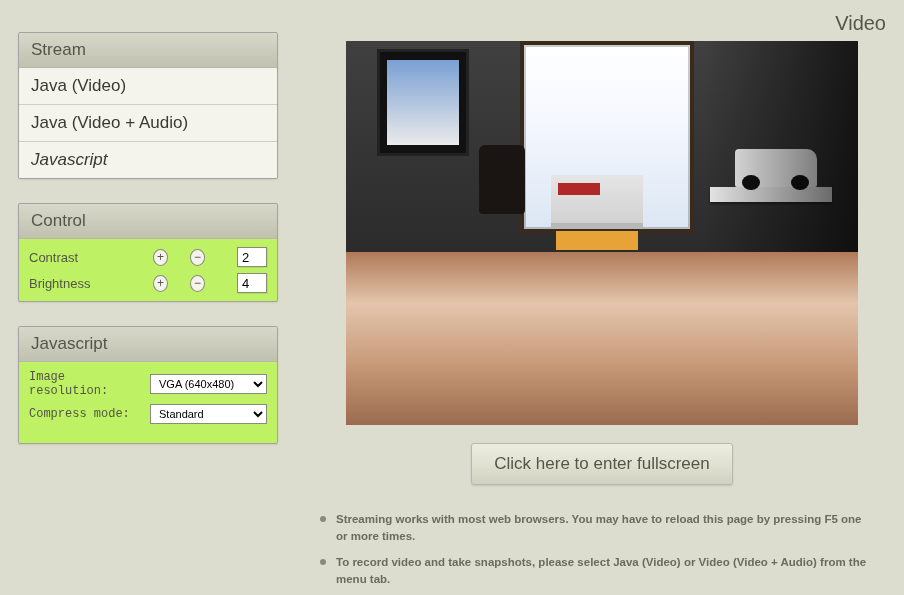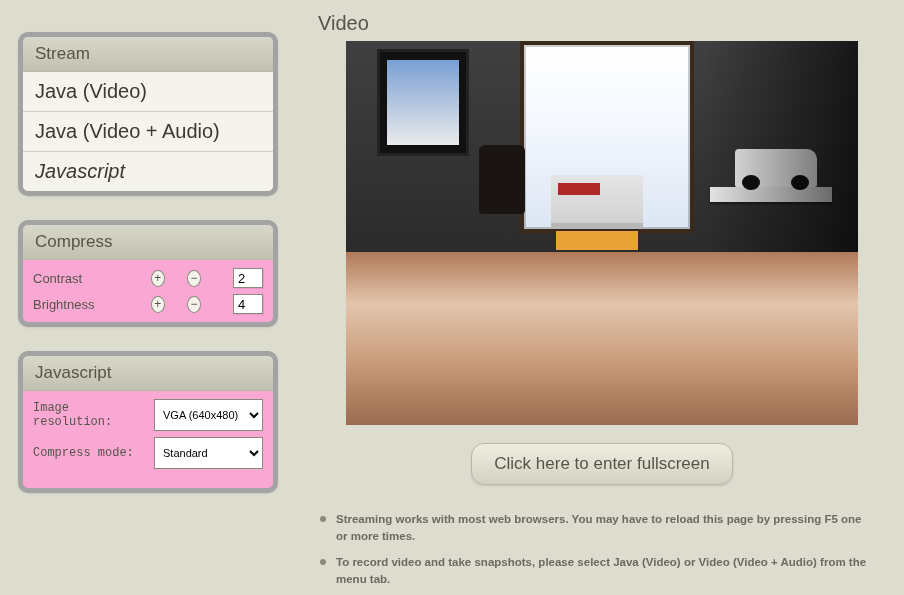--- a/index.html
+++ b/index.html
@@ -19,36 +19,36 @@
   width: 260px;
   display: flex;
   flex-direction: column;
   gap: 24px;
   padding-top: 20px;
 }
 .right {
   flex: 1;
 }
 .panel {
-  background: #f9a8d4;
-  border: 5px solid #a3a3a3;
-  border-radius: 10px;
+  background: #bef264;
+  border: 1px solid #a3a3a3;
+  border-radius: 2px;
   overflow: hidden;
   box-shadow: 0 1px 2px rgba(0,0,0,0.08);
 }
 .panel-header {
   background: linear-gradient(to bottom, #d8d8ca 0%, #c1c1b0 100%);
   padding: 7px 12px;
   font-size: 17px;
   color: #555549;
   border-bottom: 1px solid #b9b9aa;
 }
 .stream-item {
   padding: 8px 12px;
-  font-size: 20px;
+  font-size: 17px;
   color: #3a3a32;
   border-bottom: 1px solid #cfcfc0;
   background: #f4f4ec;
   cursor: pointer;
 }
 .stream-item:last-child { border-bottom: none; font-style: italic; }
 .panel-body {
   padding: 8px 10px;
   font-size: 13px;
   color: #555549;
@@ -100,28 +100,28 @@
 }
 .res-row:last-child { margin-bottom: 11px; }
 .res-label {
   width: 115px;
   font-size: 12px;
   color: #555549;
   font-family: Liberation Mono, monospace;
 }
 .res-select {
   flex: 1;
-  height: 32px;
+  height: 20px;
   border: 1px solid #8a8a7a;
   background: #fff;
   font-size: 11px;
   padding-left: 4px;
 }
 .video-title {
-  text-align: left;
+  text-align: right;
   font-size: 20px;
   color: #555549;
   margin-bottom: 6px;
 }
 .video-frame {
   width: 512px;
   height: 384px;
   margin: 0 auto;
   background: #000;
   position: relative;
@@ -143,21 +143,21 @@
 .scene-car::before{left:8%;} .scene-car::after{right:10%;}
 .scene-dark  { position:absolute; right:0; top:0; width:30%; height:100%; background:linear-gradient(to left, rgba(0,0,0,0.65), rgba(0,0,0,0)); }
 .fullscreen-btn {
   display: block;
   margin: 18px auto 0;
   padding: 10px 22px;
   font-size: 17px;
   color: #555549;
   background: linear-gradient(to bottom, #ededdf 0%, #e1e1d3 50%, #d1d1c1 100%);
   border: 1px solid #b9b9aa;
-  border-radius: 13px;
+  border-radius: 3px;
   cursor: pointer;
   box-shadow: 0 1px 2px rgba(0,0,0,0.12);
 }
 .notes {
   margin: 26px 10px 0 0;
   list-style: none;
 }
 .notes li {
   position: relative;
   padding-left: 18px;
@@ -185,21 +185,21 @@
   <div class="left">
 
     <div class="panel">
       <div class="panel-header">Stream</div>
       <div class="stream-item">Java (Video)</div>
       <div class="stream-item">Java (Video + Audio)</div>
       <div class="stream-item">Javascript</div>
     </div>
 
     <div class="panel">
-      <div class="panel-header">Compress</div>
+      <div class="panel-header">Control</div>
       <div class="panel-body">
         <div class="ctrl-row">
           <span class="ctrl-label">Contrast</span>
           <button class="ctrl-btn">+</button>
           <button class="ctrl-btn">−</button>
           <input class="ctrl-input" value="2" style="">
         </div>
         <div class="ctrl-row">
           <span class="ctrl-label">Brightness</span>
           <button class="ctrl-btn">+</button>

